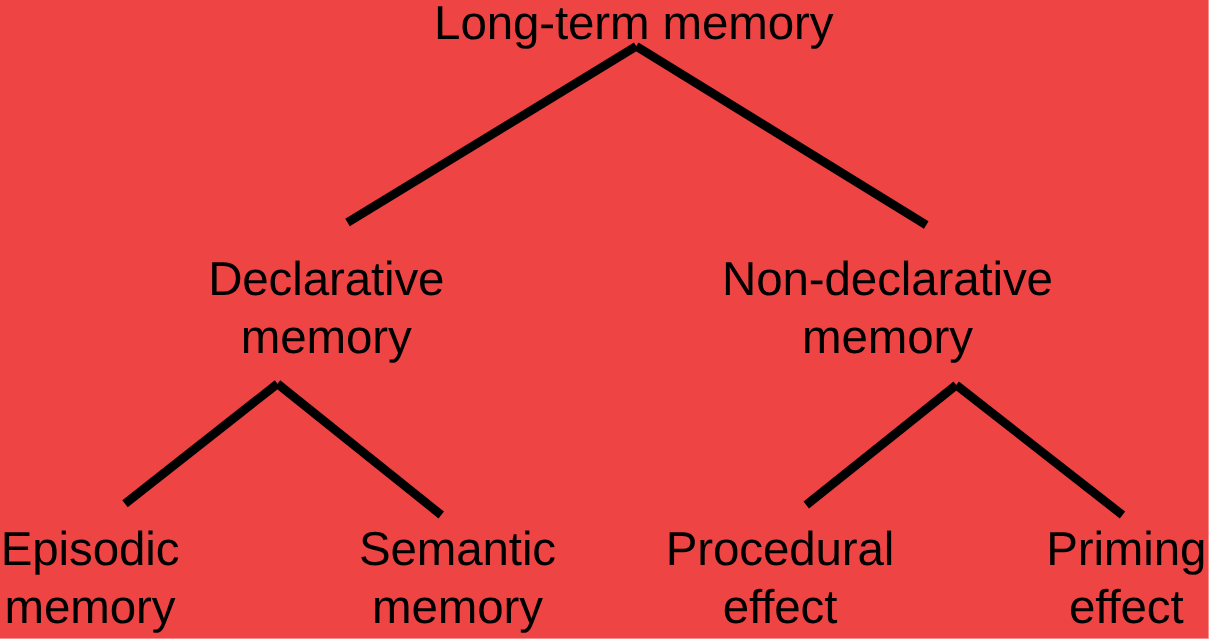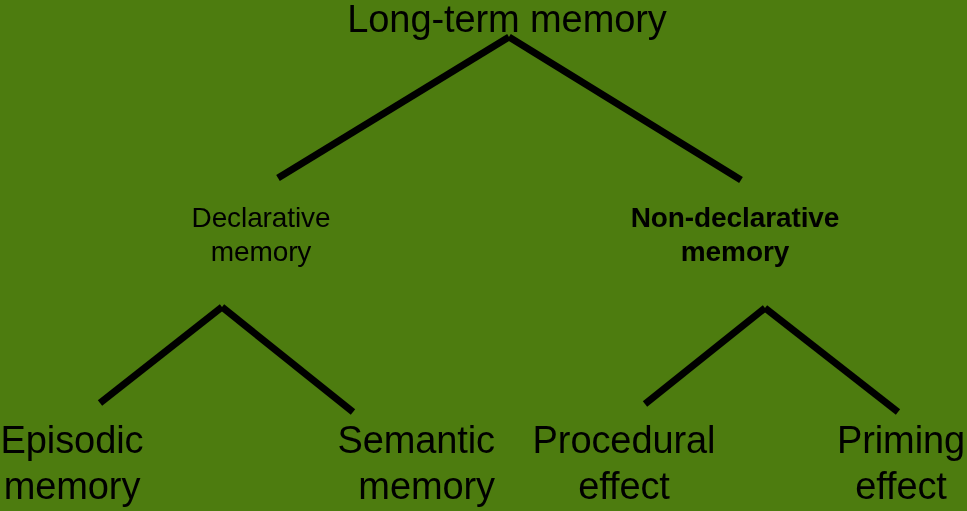--- a/index.html
+++ b/index.html
@@ -5,21 +5,21 @@
 <style>
   html, body {
     margin: 0;
     padding: 0;
     background: #ffffff;
   }
   #diagram-root {
     position: relative;
     width: 967px;
     height: 511px;
-    background: #4d7c0f;
+    background: #ef4444;
     overflow: hidden;
     font-family: "Liberation Sans", sans-serif;
   }
   #tree-svg {
     position: absolute;
     left: 0;
     top: 0;
     width: 967px;
     height: 511px;
     display: block;
@@ -29,31 +29,31 @@
     color: #000000;
     font-family: "Liberation Sans", sans-serif;
     font-weight: 400;
     text-align: center;
     line-height: 1.22;
     white-space: pre-line;
     letter-spacing: -0.1px;
     transform: translateX(-50%);
   }
   .level-0 { font-size: 38px; }
-  .level-1 { font-size: 28px; }
+  .level-1 { font-size: 38px; }
   .level-2 { font-size: 38px; }
 
   
   #node-root        { left: 507px; top: -4px;  width: 460px; }
   
   #node-declarative { left: 261px; top: 201px; width: 420px; }
-  #node-nondeclarative { left: 735px; top: 201px; width: 460px; font-weight: bold; }
+  #node-nondeclarative { left: 710px; top: 201px; width: 460px; }
   
   #node-episodic    { left: 72px;  top: 417px; width: 300px; }
-  #node-semantic    { left: 345px; top: 417px; width: 300px; text-align: right; }
+  #node-semantic    { left: 366px; top: 417px; width: 300px; }
   #node-procedural  { left: 624px; top: 417px; width: 320px; }
   #node-priming     { left: 901px; top: 417px; width: 260px; }
 </style>
 </head>
 <body>
 
 <div id="diagram-root">
 
   <svg id="tree-svg" viewBox="0 0 967 511">
     <g id="connector-group">

